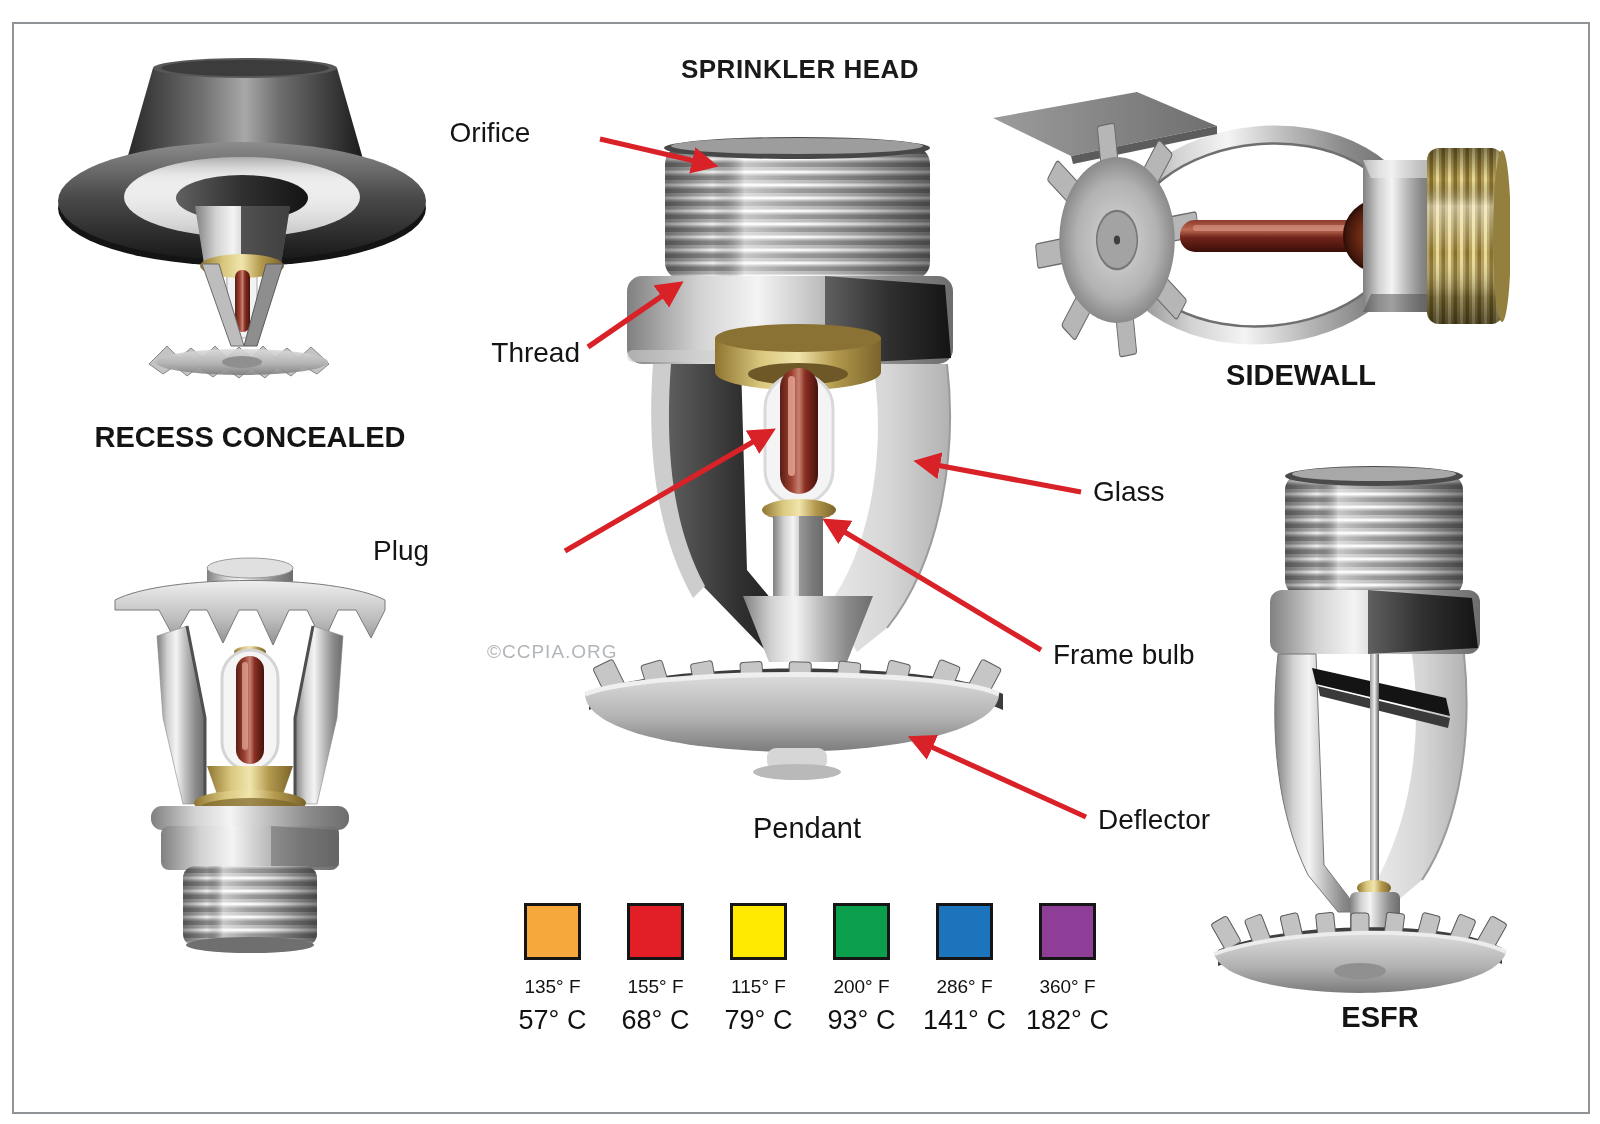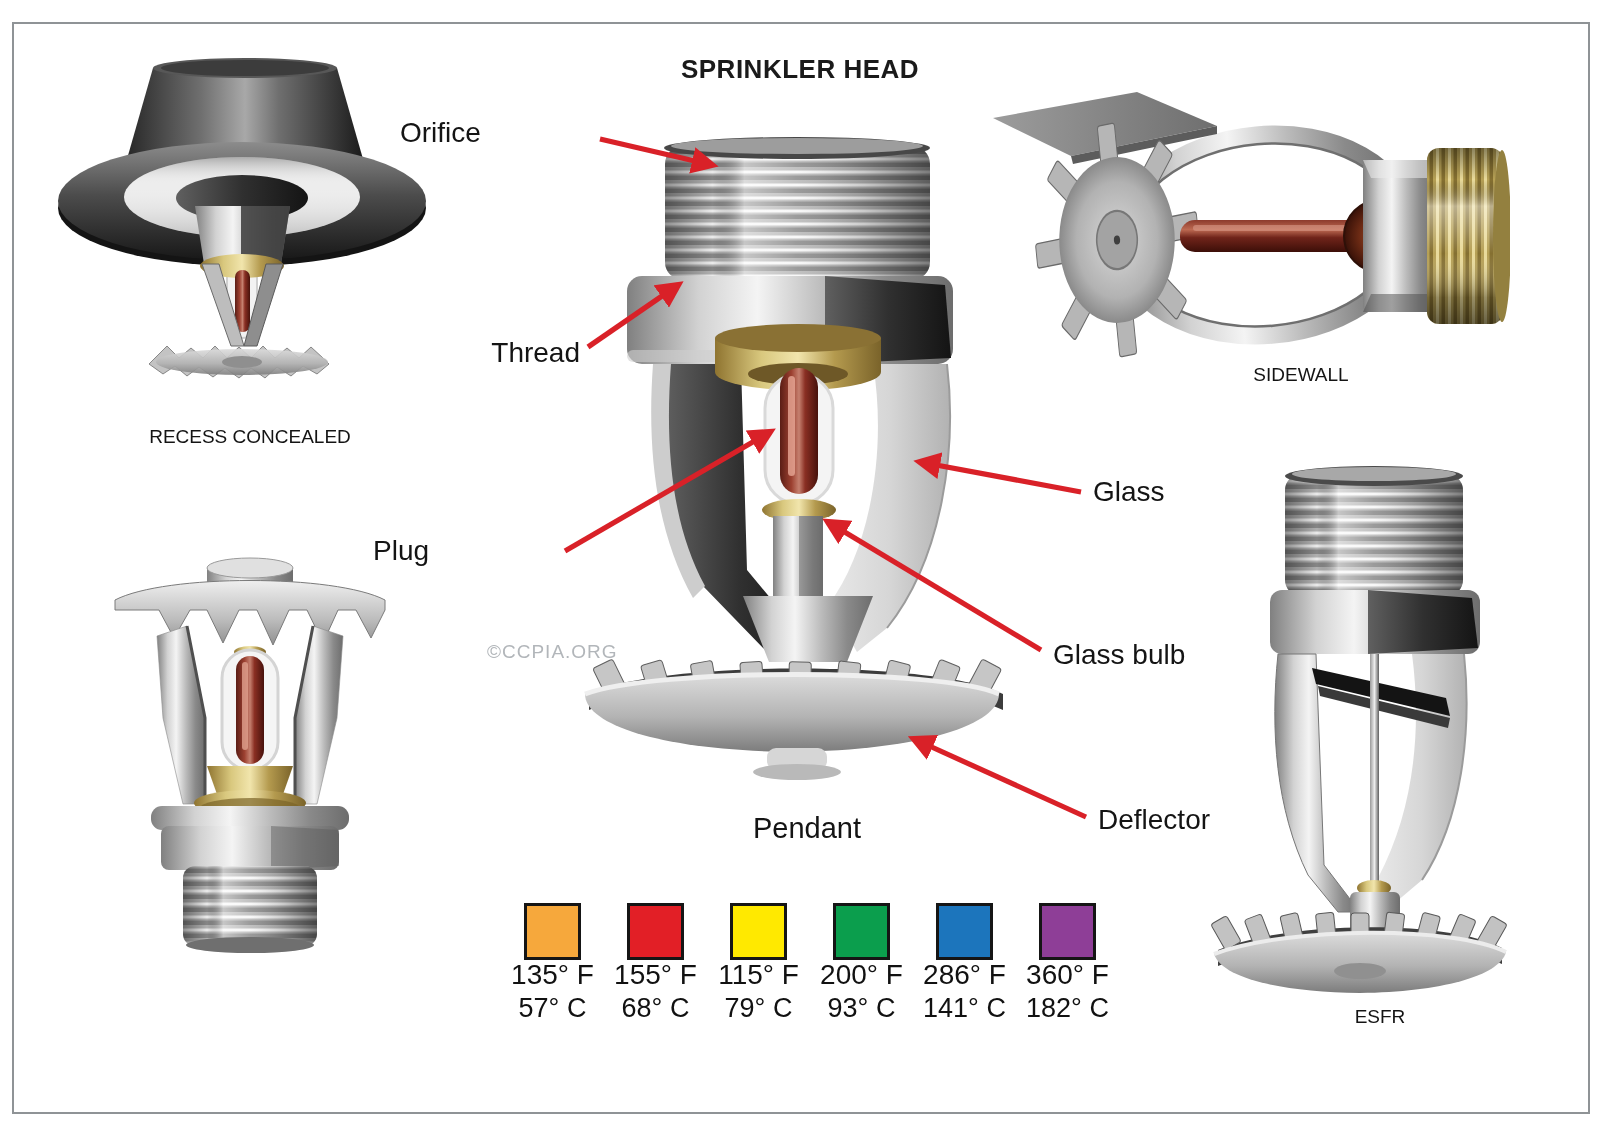--- a/index.html
+++ b/index.html
@@ -3,27 +3,27 @@
 <meta charset="utf-8">
 <style>
   html,body{margin:0;padding:0;background:#fff;font-family:"Liberation Sans","DejaVu Sans",sans-serif;}
   #stage{position:relative;width:1600px;height:1124px;background:#fff;overflow:hidden;}
   .border-frame{position:absolute;left:12px;top:22px;width:1574px;height:1088px;border:2px solid #8f9396;}
   .title-row{position:absolute;left:0;top:6px;width:1600px;text-align:center;z-index:30;}
   .title-row span{display:inline-block;background:#fff;padding:0 22px;font-size:26px;font-weight:bold;color:#1a1a1a;letter-spacing:.5px;margin-top:48px;}
   svg.illus{position:absolute;z-index:5;}
   svg.overlay{position:absolute;left:0;top:0;z-index:20;pointer-events:none;}
   .part-label{position:absolute;z-index:25;font-size:28px;color:#141414;line-height:34px;white-space:nowrap;}
-  .type-label{position:absolute;z-index:25;font-size:19px;font-weight:normal;color:#141414;line-height:34px;text-align:center;white-space:nowrap;}
+  .type-label{position:absolute;z-index:25;font-size:29px;font-weight:bold;color:#141414;line-height:34px;text-align:center;white-space:nowrap;}
   .pendant-label{font-weight:normal;font-size:29px;}
   .watermark{position:absolute;z-index:18;font-size:19px;color:#b2b6ba;letter-spacing:1px;}
   .legend{position:absolute;left:501px;top:903px;display:flex;z-index:25;}
   .legend-item{width:103px;text-align:center;}
   .swatch{width:51px;height:51px;border:3px solid #151515;margin:0 auto;}
-  .leg-f{font-size:28px;color:#111;line-height:30px;}
+  .leg-f{margin-top:12px;font-size:19px;color:#111;line-height:30px;}
   .leg-c{margin-top:3px;font-size:27px;color:#111;line-height:30px;}
   .arrow-line{stroke:var(--arrow,#D92128);stroke-width:5.2;fill:none;}
   .arrow-head{fill:var(--arrow,#D92128);}
 </style>
 </head>
 <body>
 
 <div id="stage">
 
   <div class="border-frame" style="border-color: rgb(143, 147, 150);"></div>
@@ -300,25 +300,25 @@
 
   <svg class="overlay" width="1600" height="1124" viewBox="0 0 1600 1124">
     <line class="arrow-line" x1="600" y1="139" x2="712" y2="165" marker-end="url(#ah)"></line>
     <line class="arrow-line" x1="588" y1="347" x2="678" y2="285" marker-end="url(#ah)"></line>
     <line class="arrow-line" x1="565" y1="551" x2="770" y2="432" marker-end="url(#ah)"></line>
     <line class="arrow-line" x1="1081" y1="492" x2="920" y2="462" marker-end="url(#ah)"></line>
     <line class="arrow-line" x1="1041" y1="650" x2="828" y2="522" marker-end="url(#ah)"></line>
     <line class="arrow-line" x1="1086" y1="817" x2="914" y2="739" marker-end="url(#ah)"></line>
   </svg>
 
-  <div class="part-label" style="left:400px;top:116px;width:200px;text-align:left">Orifice</div>
+  <div class="part-label" style="left:390px;top:116px;width:200px;text-align:center">Orifice</div>
   <div class="part-label" style="left:390px;top:336px;width:190px;text-align:right">Thread</div>
   <div class="part-label" style="left:373px;top:534px;width:180px;text-align:left">Plug</div>
   <div class="part-label" style="left:1093px;top:475px">Glass</div>
-  <div class="part-label" style="left:1053px;top:638px">Glass bulb</div>
+  <div class="part-label" style="left:1053px;top:638px">Frame bulb</div>
   <div class="part-label" style="left:1098px;top:803px">Deflector</div>
 
   <div class="type-label" style="left:50px;top:420px;width:400px">RECESS CONCEALED</div>
   <div class="type-label pendant-label" style="left:697px;top:811px;width:220px">Pendant</div>
   <div class="type-label" style="left:1151px;top:358px;width:300px">SIDEWALL</div>
   <div class="type-label" style="left:1230px;top:1000px;width:300px">ESFR</div>
 
   <div class="watermark" style="left:487px;top:641px">©CCPIA.ORG</div>
 
   <div class="legend">

